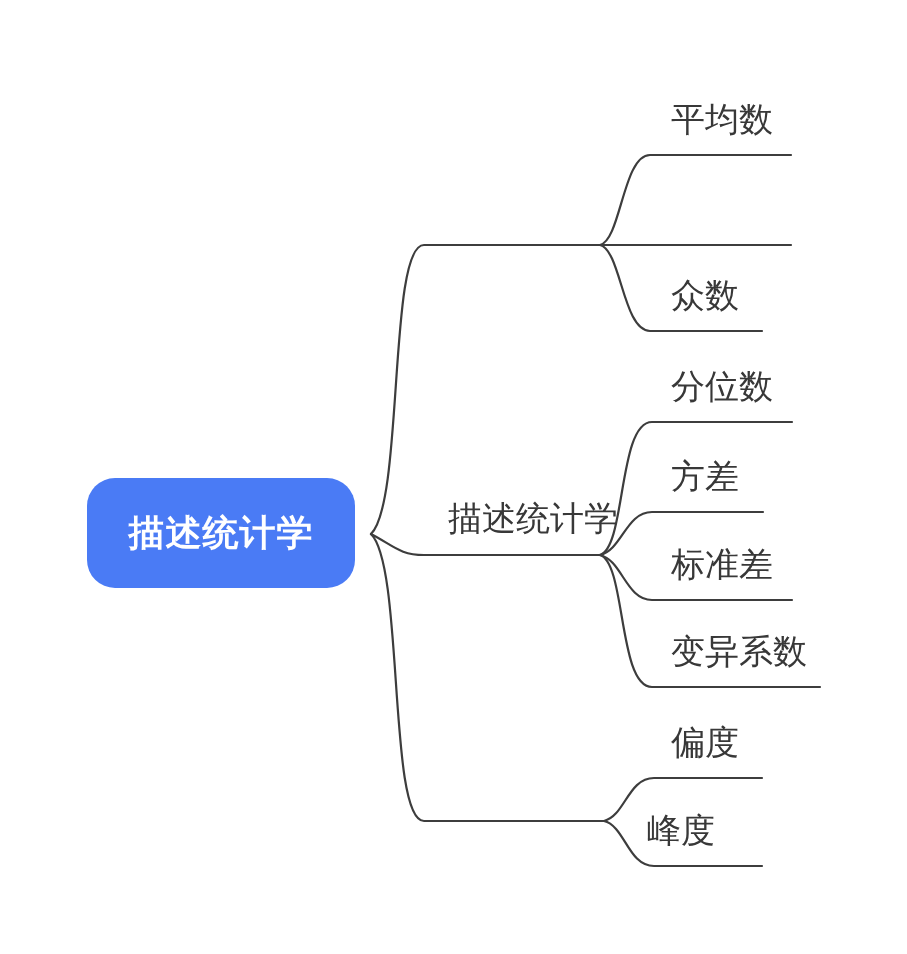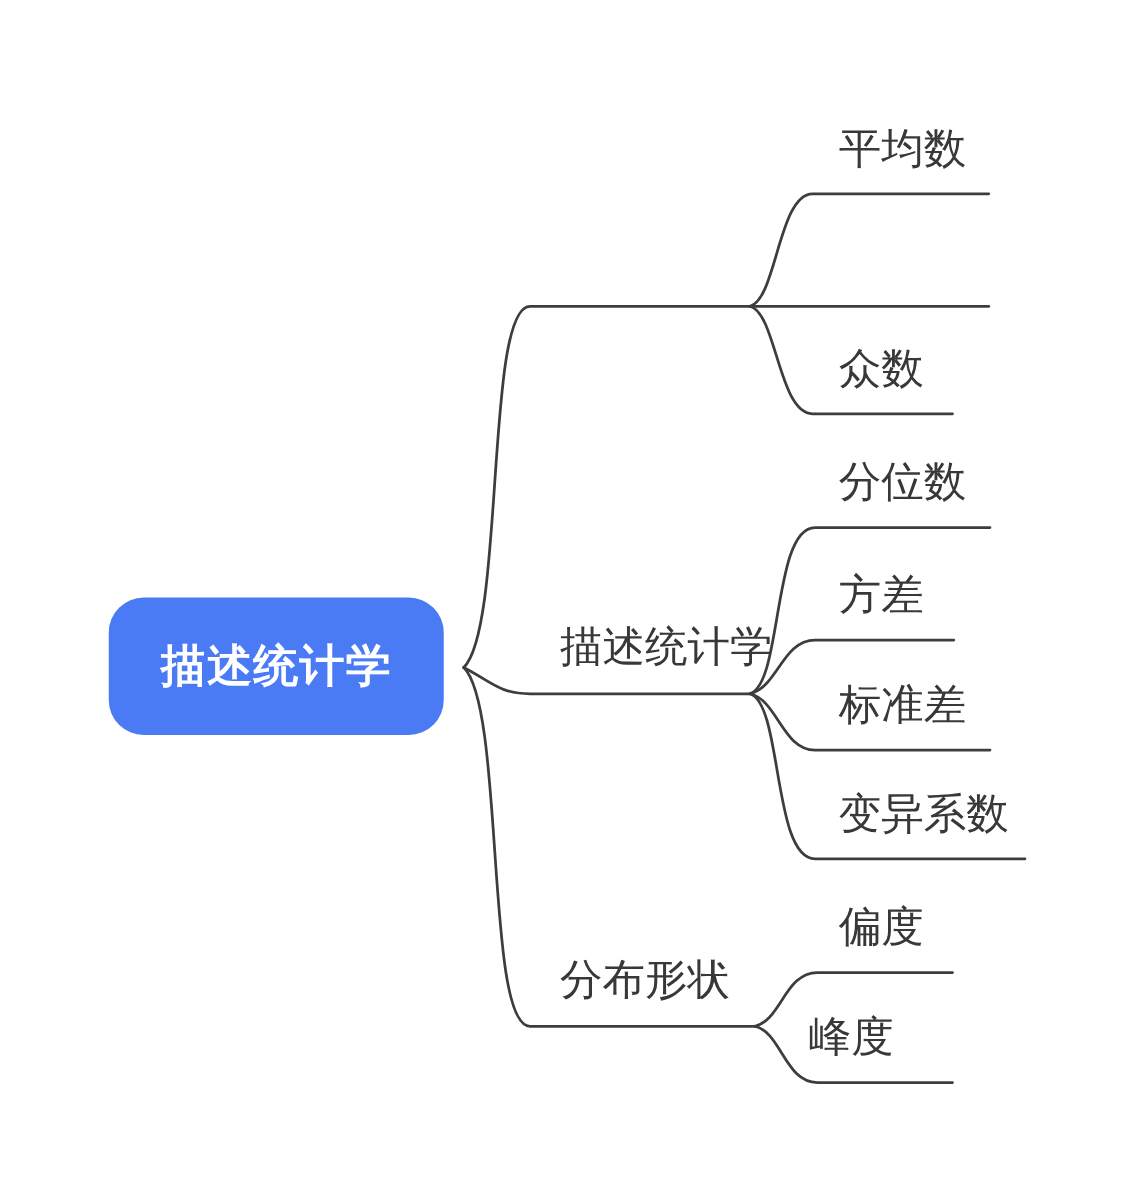--- a/index.html
+++ b/index.html
@@ -73,21 +73,20 @@
     <path d="M 600 555 C 622 560 626 600 652 600 L 792 600"></path>
     <path d="M 600 555 C 626 563 618 687 652 687 L 820 687"></path>
 
     <path d="M 604 821 C 625 816 628 778 654 778 L 762 778"></path>
     <path d="M 604 821 C 625 826 628 866 654 866 L 762 866"></path>
   </svg>
 
   <div class="root-node">描述统计学</div>
 
   <div class="label" style="left:448px;top:498px">描述统计学</div>
-  <div class="label" style="left:448px;top:764px">分布形状</div>
 
   <div class="label" style="left:671px;top:99px">平均数</div>
   <div class="label" style="left:671px;top:275px">众数</div>
 
   <div class="label" style="left:671px;top:366px">分位数</div>
   <div class="label" style="left:671px;top:456px">方差</div>
   <div class="label" style="left:671px;top:544px">标准差</div>
   <div class="label" style="left:671px;top:631px">变异系数</div>
 
   <div class="label" style="left:671px;top:722px">偏度</div>

